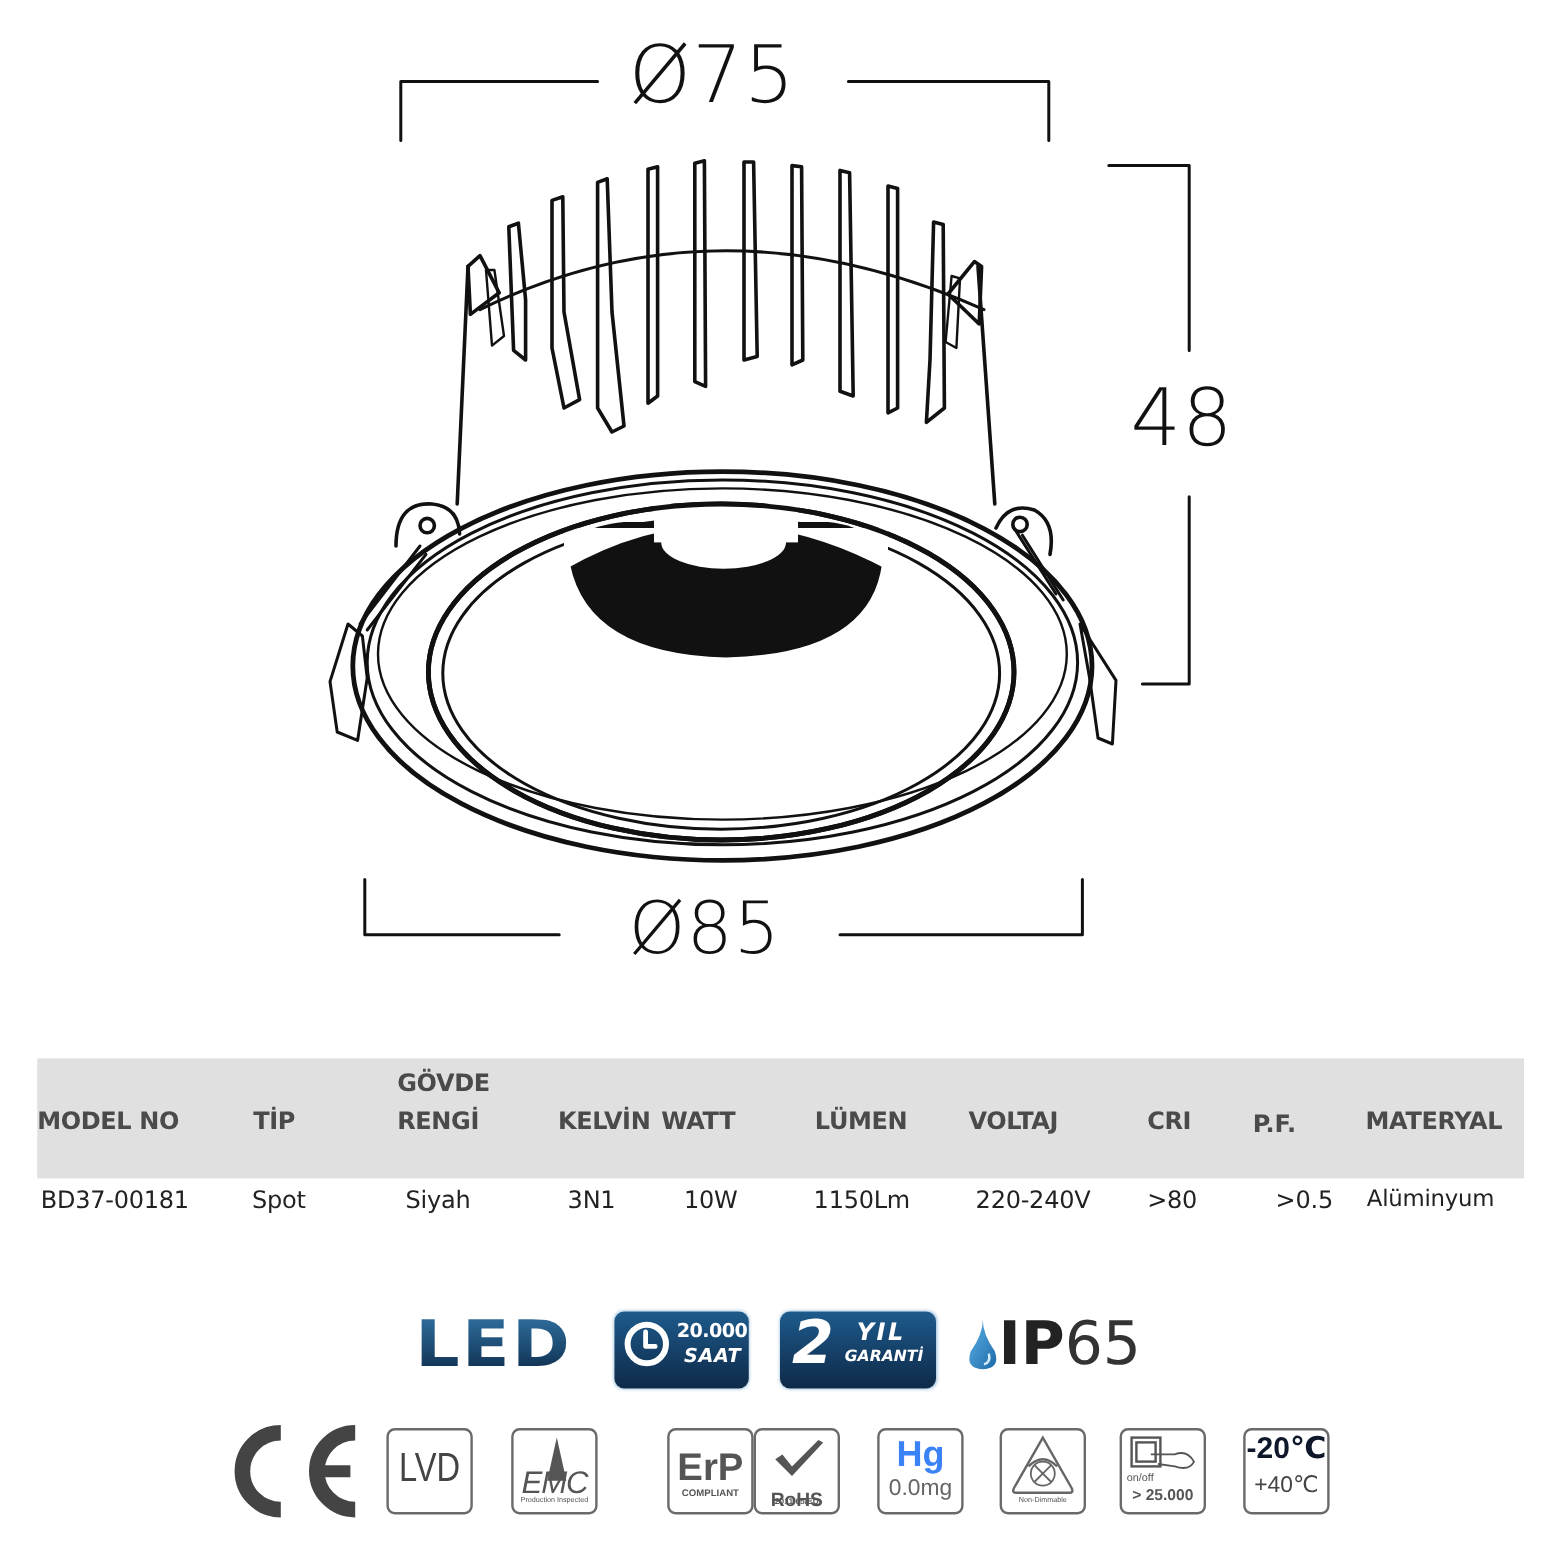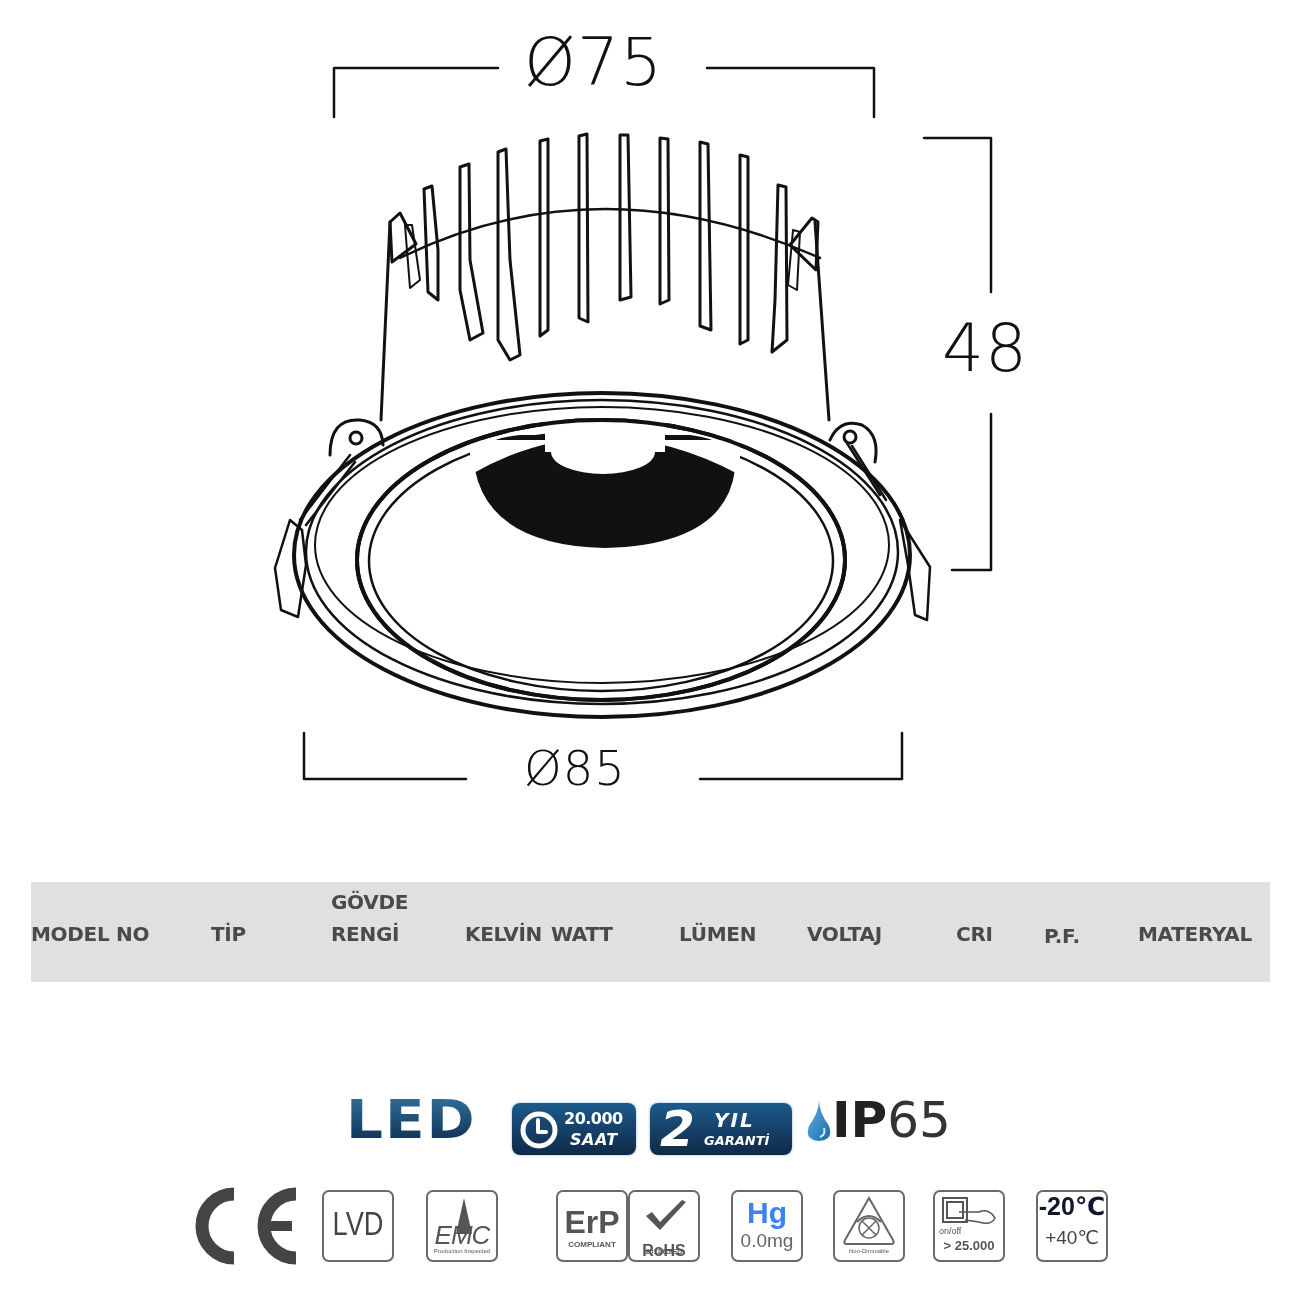--- a/index.html
+++ b/index.html
@@ -8,21 +8,21 @@
   #drawing{position:absolute;left:0;top:0;width:1300px;height:860px;}
   
   .spec-table{position:absolute;left:31px;top:882px;width:1239px;}
   .spec-head{position:relative;height:100px;background:#e0e0e0;}
   .spec-head .h{position:absolute;font-family:"DejaVu Sans","Liberation Sans",sans-serif;font-weight:bold;font-size:20px;color:#4a4a4a;letter-spacing:-0.3px;line-height:30px;}
   .spec-row{position:relative;height:40px;}
   .spec-row .c{position:absolute;top:6px;font-family:"DejaVu Sans","Liberation Sans",sans-serif;font-size:20px;color:#222;letter-spacing:-0.2px;}
   
   .badge-row{position:absolute;left:0;top:1090px;width:1300px;height:60px;}
   .led-logo{position:absolute;left:346px;top:4px;font-family:"DejaVu Sans","Liberation Sans",sans-serif;font-weight:bold;font-size:58px;letter-spacing:2px;line-height:52px;color:#1f4a6e;background:linear-gradient(180deg,#2f6f9f,#0f2f4f);-webkit-background-clip:text;background-clip:text;-webkit-text-fill-color:transparent;transform:scaleY(0.92);}
-  .pill{position:absolute;top:13px;height:52px;border-radius:8px;background:linear-gradient(180deg,#1d5b8c 0%,#153f66 55%,#0e2a48 100%);color:#fff;box-shadow:0 0 3px #8fb8d8;padding-left:12px;}
+  .pill{position:absolute;top:3px;height:64px;border-radius:8px;background:linear-gradient(180deg,#1d5b8c 0%,#153f66 55%,#0e2a48 100%);color:#fff;box-shadow:0 0 3px #8fb8d8;}
   .pill .t1{position:absolute;font-family:"DejaVu Sans","Liberation Sans",sans-serif;font-weight:bold;color:#fff;}
   .ip-text{position:absolute;left:832px;top:2px;font-family:"DejaVu Sans","Liberation Sans",sans-serif;font-size:50px;line-height:56px;color:#333;}
   .ip-text b{font-weight:bold;color:#222;}
   
   .cert{position:absolute;top:1190px;width:72px;height:72px;border:2px solid #6a6a6a;border-radius:7px;box-sizing:border-box;background:#fff;overflow:hidden;}
   .cert .lbl{position:absolute;left:0;width:100%;text-align:center;font-family:"Liberation Sans","DejaVu Sans",sans-serif;color:#555;}
 </style>
 </head>
 <body>
 
@@ -102,36 +102,48 @@
     <ellipse cx="603" cy="452" rx="52" ry="22" fill="#fff"></ellipse>
     <rect x="545" y="420" width="120" height="32" fill="#fff"></rect>
     <path d="M470,475 Q600,400 740,475 L740,440 L470,440 Z" fill="#fff"></path>
   </g>
 
   <ellipse cx="601" cy="560" rx="244" ry="140" fill="none" stroke="#111" stroke-width="4"></ellipse>
 </svg>
 
 <div class="dim-num" style="left:524px;top:30px;font-size:66px;">Ø75</div>
 <div class="dim-num" style="left:942px;top:316px;font-size:66px;">48</div>
-<div class="dim-num" style="left:524px;top:744px;font-size:48px;">Ø85</div>
+<div class="dim-num" style="left:524px;top:744px;font-size:60px;">Ø85</div>
 
 <div class="spec-table">
   <div class="spec-head">
     <span class="h" style="left:0;top:37px;">MODEL NO</span>
     <span class="h" style="left:180px;top:37px;">TİP</span>
     <span class="h" style="left:300px;top:5px;">GÖVDE</span>
     <span class="h" style="left:300px;top:37px;">RENGİ</span>
     <span class="h" style="left:434px;top:37px;">KELVİN</span>
     <span class="h" style="left:520px;top:37px;">WATT</span>
     <span class="h" style="left:648px;top:37px;">LÜMEN</span>
     <span class="h" style="left:776px;top:37px;">VOLTAJ</span>
     <span class="h" style="left:925px;top:37px;">CRI</span>
     <span class="h" style="left:1013px;top:39px;">P.F.</span>
     <span class="h" style="left:1107px;top:37px;">MATERYAL</span>
   </div>
+  <div class="spec-row">
+    <span class="c" style="left:3px;">BD37-00181</span>
+    <span class="c" style="left:179px;">Spot</span>
+    <span class="c" style="left:307px;">Siyah</span>
+    <span class="c" style="left:442px;">3N1</span>
+    <span class="c" style="left:539px;">10W</span>
+    <span class="c" style="left:647px;">1150Lm</span>
+    <span class="c" style="left:782px;">220-240V</span>
+    <span class="c" style="left:925px;">&gt;80</span>
+    <span class="c" style="left:1032px;">&gt;0.5</span>
+    <span class="c" style="left:1108px;font-size:19px;">Alüminyum</span>
+  </div>
 </div>
 
 <div class="badge-row">
   <div class="led-logo">LED</div>
 
   <div class="pill" style="left:512px;width:112px;">
     <svg style="position:absolute;left:7px;top:7px;" width="40" height="40" viewBox="0 0 40 40">
       <circle cx="20" cy="20" r="16" fill="none" stroke="#fff" stroke-width="5"></circle>
       <path d="M19 10 L19 22 L27 22" fill="none" stroke="#fff" stroke-width="4" stroke-linecap="round" stroke-linejoin="round"></path>
     </svg>

